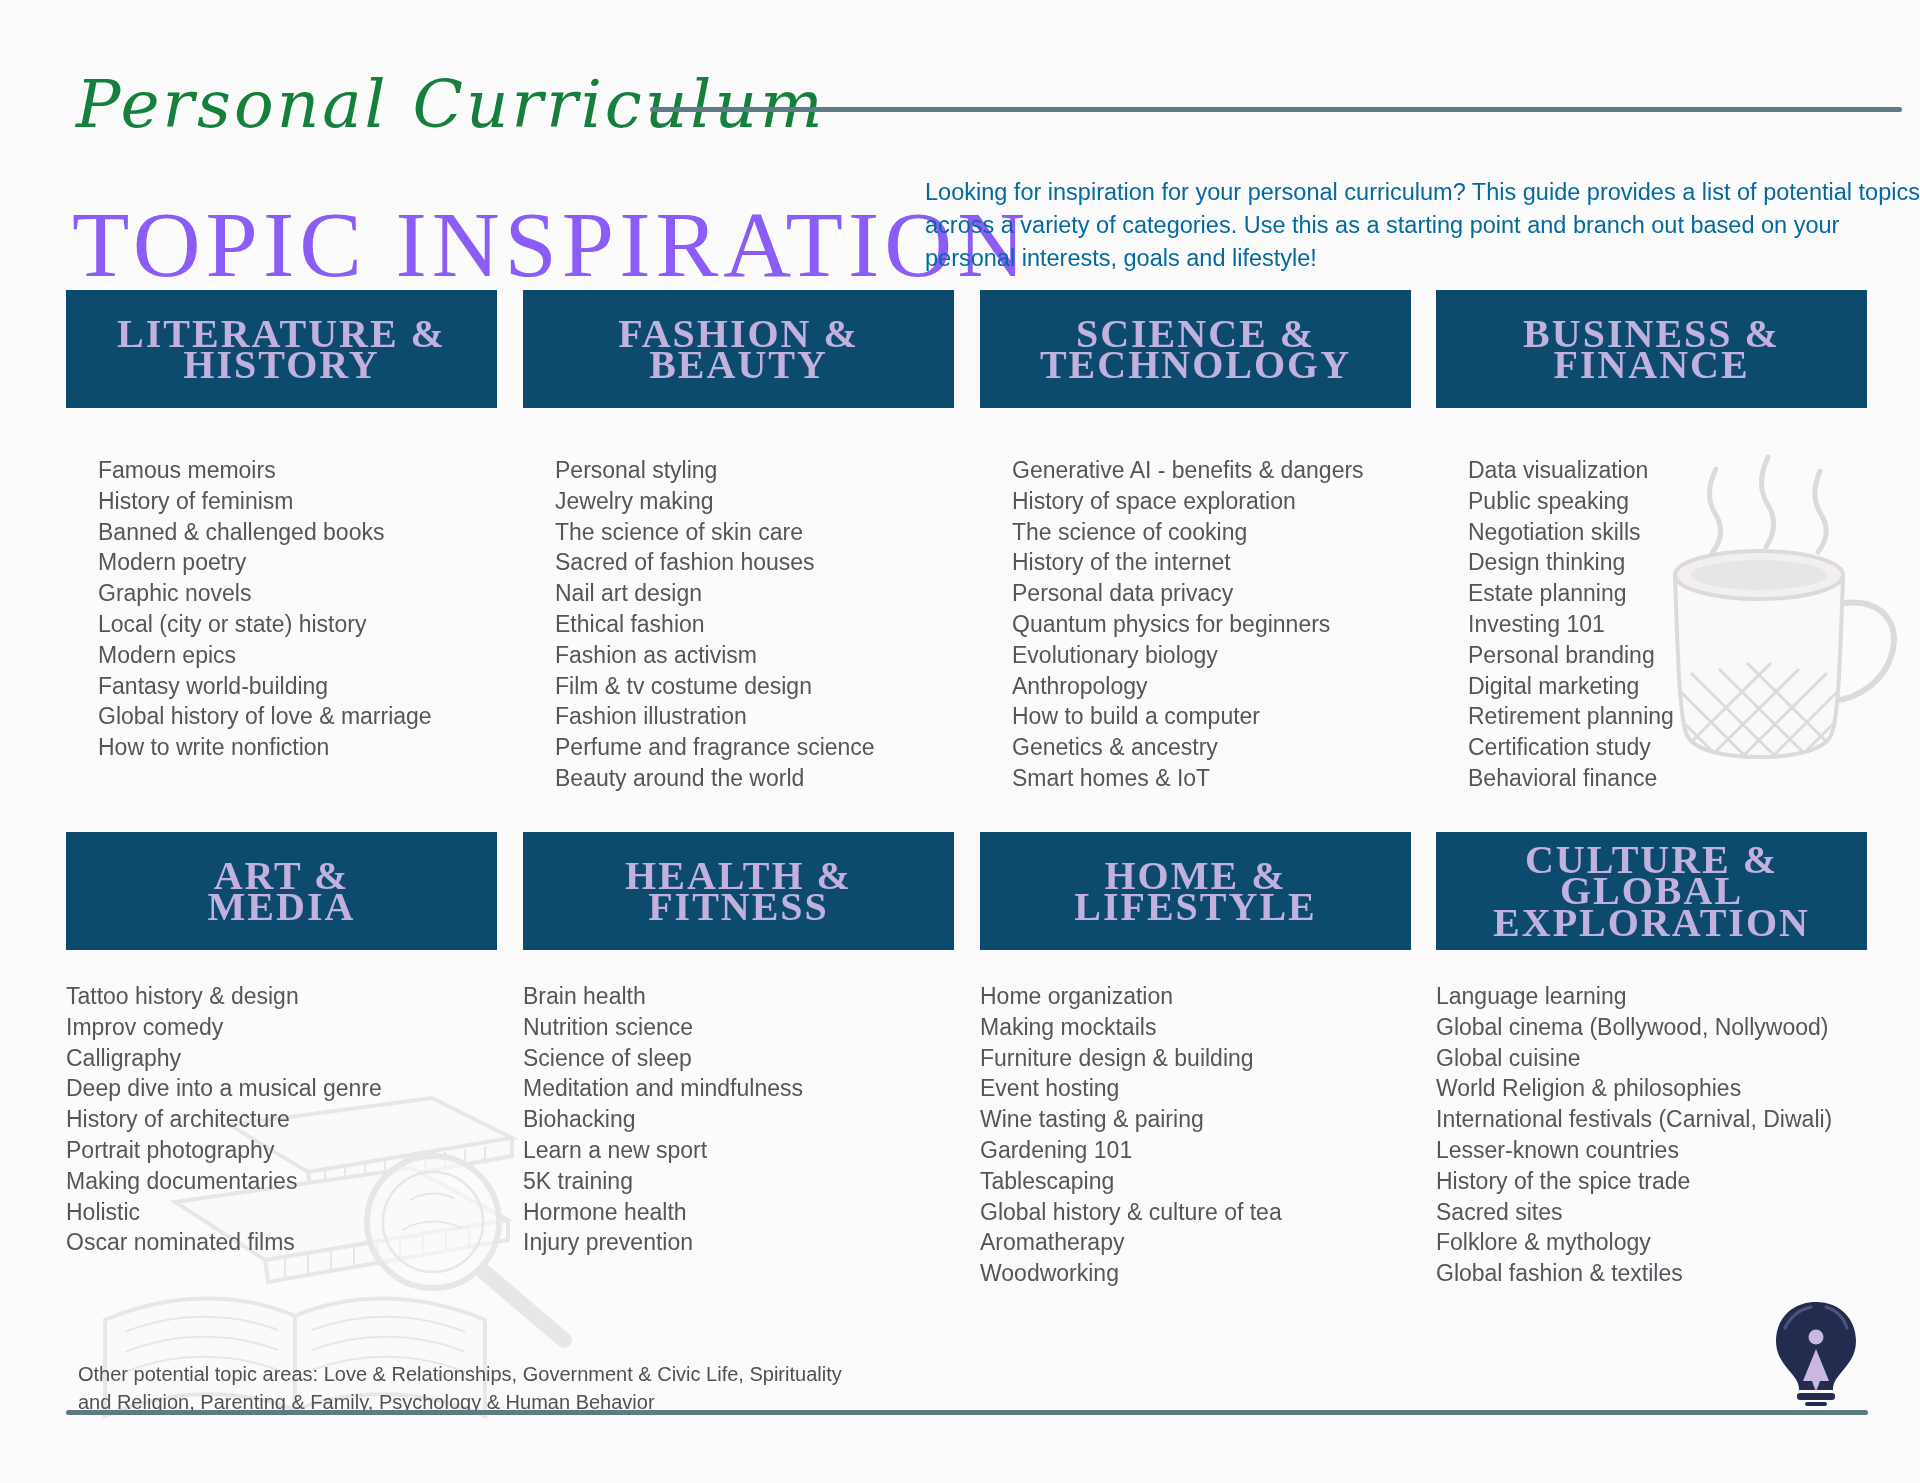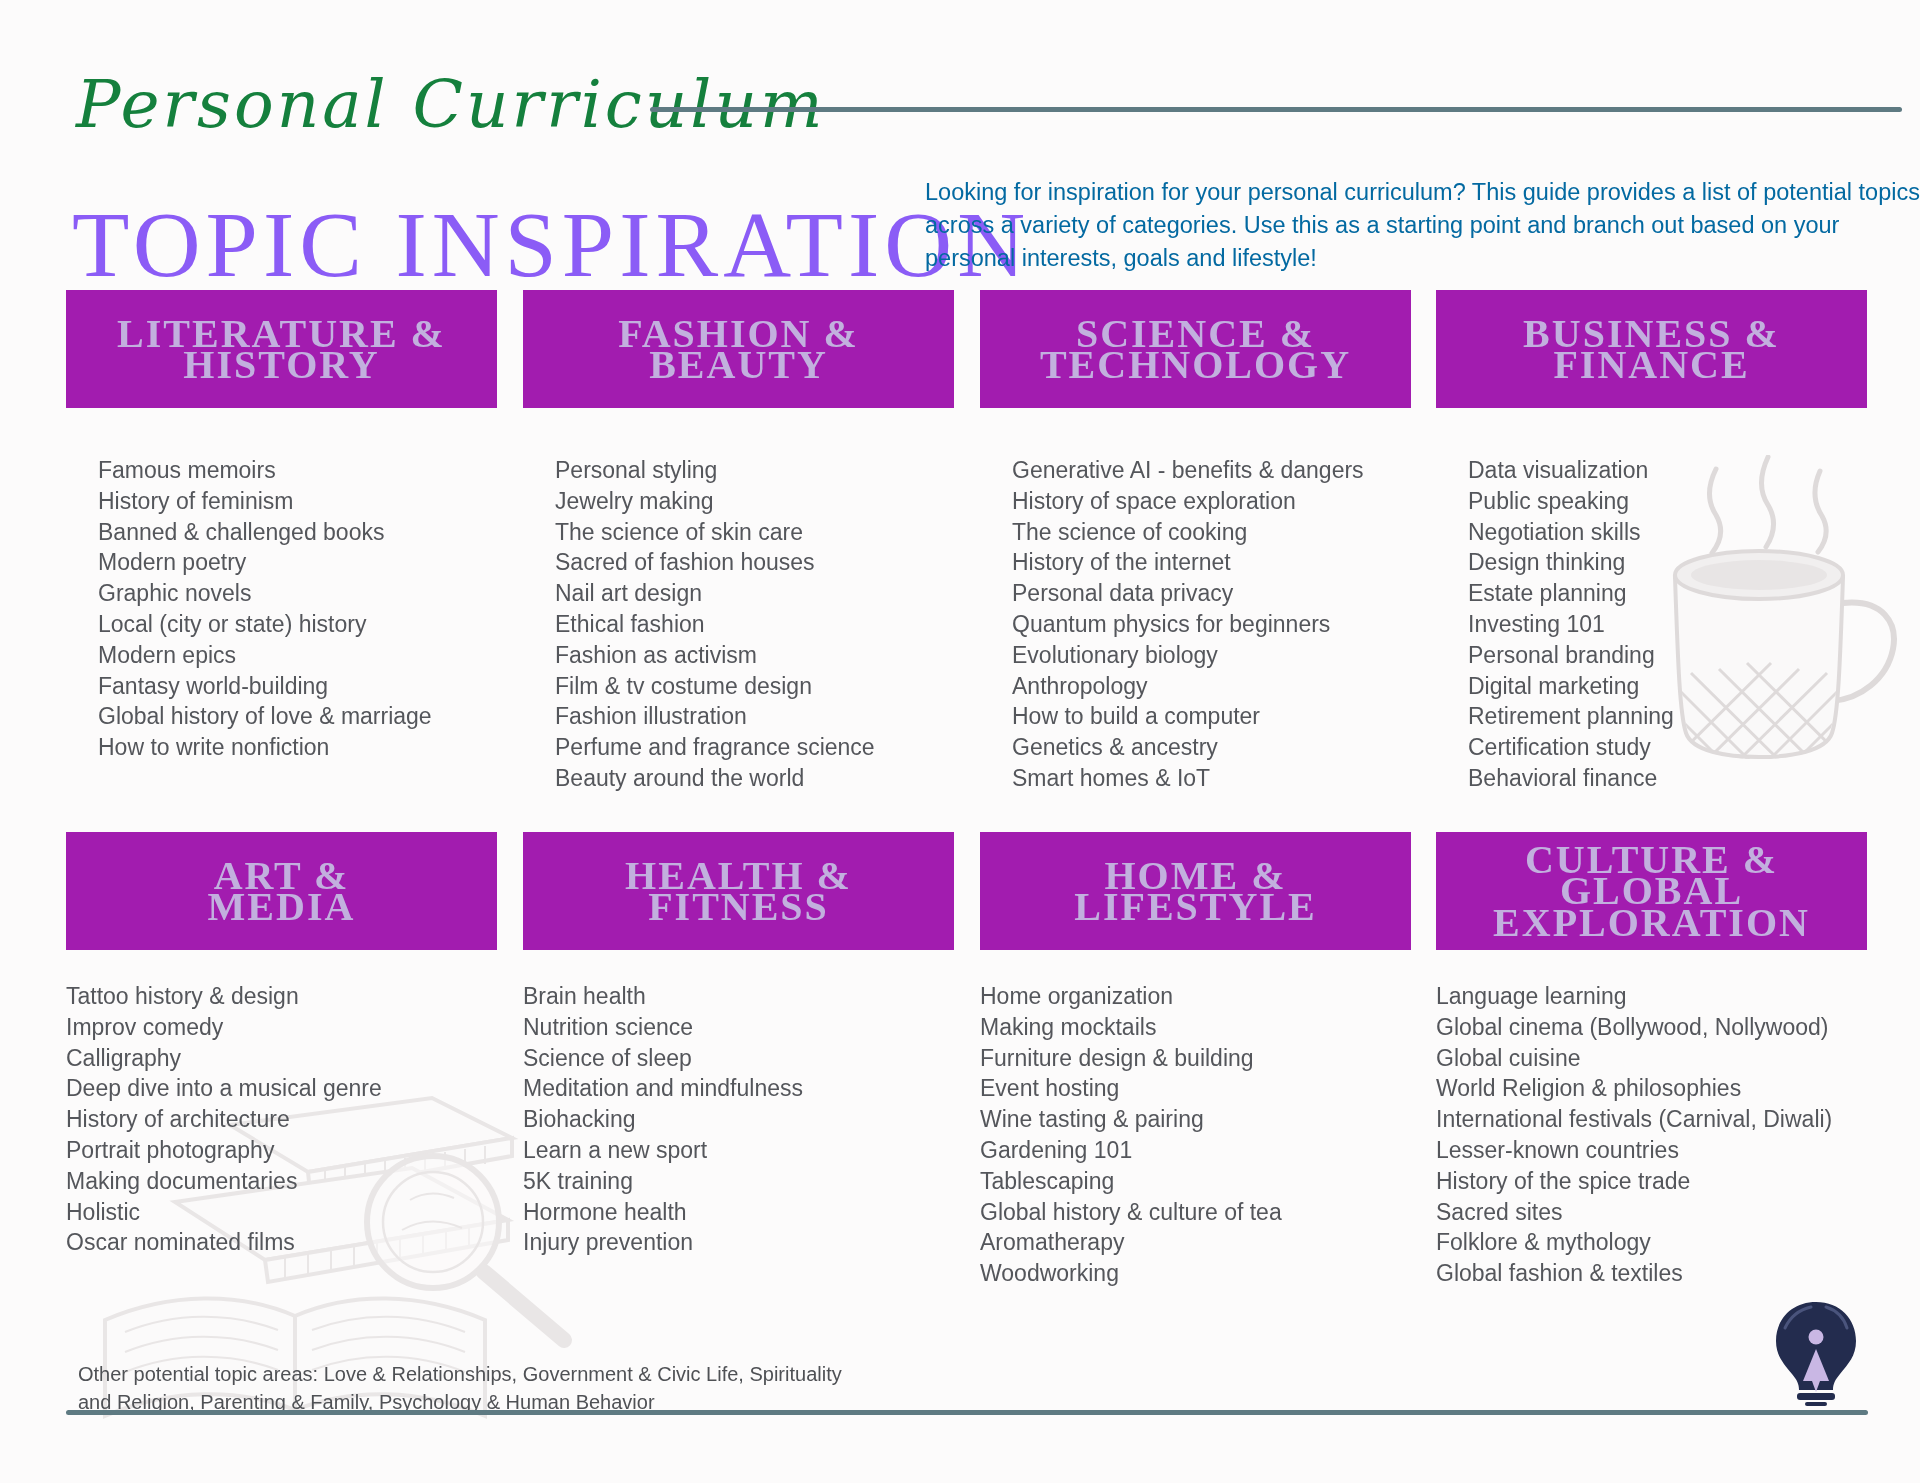--- a/index.html
+++ b/index.html
@@ -11,21 +11,21 @@
            font-style:italic;font-size:66px;line-height:1.3;color:#15803d;letter-spacing:3px;margin-top:36px;}
   .top-rule{position:absolute;left:650px;top:107px;width:1252px;height:5px;background:#5e7a82;border-radius:3px;}
   .h1{position:absolute;left:72px;top:130px;font-family:"Liberation Serif",serif;font-weight:400;
       font-size:94px;line-height:1.1;letter-spacing:5px;color:#8b5cf6;}
   .intro{position:absolute;left:925px;top:152px;width:1005px;font-size:23.5px;line-height:1.42;color:#0369a1;}
 
   
   .card{position:absolute;width:431px;}
   .c1{left:66px}.c2{left:523px}.c3{left:980px}.c4{left:1436px}
   .r1{top:290px}.r2{top:832px}
-  .cat-header{height:118px;background:#a21caf;display:flex;align-items:center;justify-content:center;text-align:center;}
+  .cat-header{height:118px;background:#0c4a6e;display:flex;align-items:center;justify-content:center;text-align:center;}
   .cat-header h2{margin:0;font-family:"Liberation Serif",serif;font-weight:700;font-size:40px;
                  line-height:.78;letter-spacing:2px;color:#c2b0de;white-space:pre-line;}
   .topic-list{list-style:none;margin:0;padding:0;font-size:23px;line-height:30.8px;color:#54565b;}
   .r1 .topic-list{margin-top:47px;margin-left:32px;}
   .r2 .topic-list{margin-top:31px;}
 
   
   .footer-note{position:absolute;left:78px;top:1340px;width:960px;font-size:20px;line-height:1.4;
                color:#4f5155;white-space:pre-line;}
   .bottom-rule{position:absolute;left:66px;top:1410px;width:1802px;height:5px;background:#5e7a82;border-radius:3px;}

